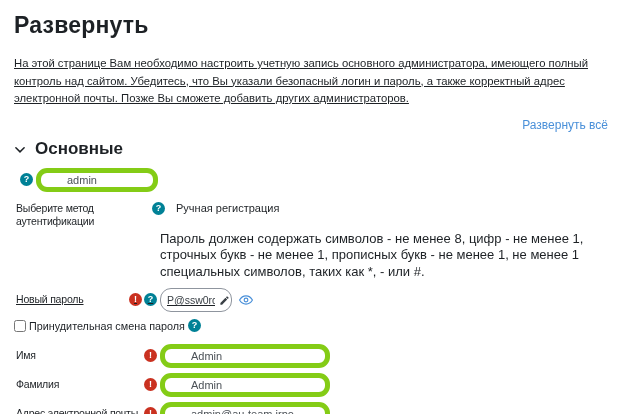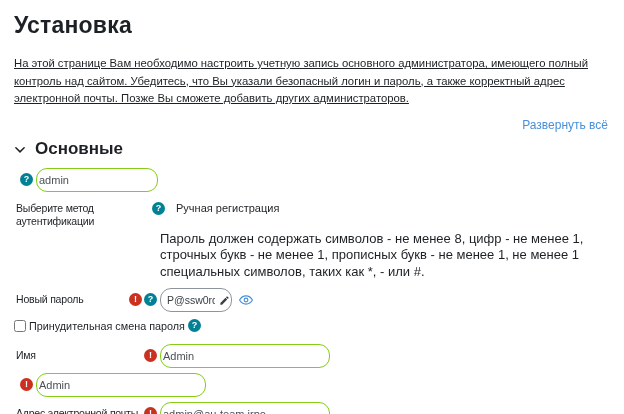--- a/index.html
+++ b/index.html
@@ -41,22 +41,22 @@
 
   .circle-icon {
     display:inline-flex; align-items:center; justify-content:center;
     width:13px; height:13px; border-radius:50%; flex-shrink:0;
     color:#fff; font-size:9px; font-weight:700; line-height:1;
   }
   .help  { background:#008196; cursor:pointer; }
   .req   { background:#ca3120; }
 
   input.text {
-    height:24px; border:1px solid #84cc16; border-radius:11px;
-    padding:0 2px; font-size:11px; color:#4b5157; outline:none;
+    height:24px; border:5px solid #84cc16; border-radius:11px;
+    padding:0 26px; font-size:11px; color:#4b5157; outline:none;
     font-family:"Liberation Sans","DejaVu Sans",sans-serif; background:#fff;
   }
   .w-login { width:122px; }
   .w-name  { width:170px; }
 
   .static-value { font-size:11px; padding-top:5px; color:#1d2125; }
 
   .policy { font-size:13px; line-height:16.5px; max-width:452px; margin:2px 0 8px 0; }
   .indent { margin-left:146px; }
 
@@ -73,21 +73,21 @@
 
   .check-row { display:flex; align-items:center; gap:3px; margin:7px 0 12px 0; }
   .check-row input[type=checkbox] { width:12px; height:12px; margin:0; accent-color:#4a90d9; }
   .check-label { font-size:10.8px; }
 </style>
 </head>
 <body>
 
 <div class="page">
 
-  <h1 class="page-title">Установка</h1>
+  <h1 class="page-title">Развернуть</h1>
 
   <p class="intro">На этой странице Вам необходимо настроить учетную запись основного администратора, имеющего полный контроль над сайтом. Убедитесь, что Вы указали безопасный логин и пароль, а также корректный адрес электронной почты. Позже Вы сможете добавить других администраторов.</p>
 
   <div class="expand-row">
     <a class="link">Развернуть всё</a>
   </div>
 
   <div class="section-header">
     <span class="chev">
       <svg width="12" height="12" viewBox="0 0 16 16">
@@ -111,21 +111,21 @@
     <div class="ficons">
       <span class="circle-icon help">?</span>
     </div>
     <div class="fcontrol">
       <div class="static-value">Ручная регистрация</div>
     </div>
   </div>
 
   <div class="policy indent">Пароль должен содержать символов - не менее 8, цифр - не менее 1, строчных букв - не менее 1, прописных букв - не менее 1, не менее 1 специальных символов, таких как *, - или #.</div>
 
-  <div class="frow" style="margin-bottom:0;">
+  <div class="frow" style="margin-bottom:0;text-decoration:underline;">
     <div class="flabel">Новый пароль</div>
     <div class="ficons">
       <span class="circle-icon req">!</span>
       <span class="circle-icon help">?</span>
     </div>
     <div class="fcontrol">
       <div class="pw-line">
         <span class="pw-field">
           <input value="P@ssw0rd" style="">
           <span style="display:inline-flex;">
@@ -154,20 +154,21 @@
     <div class="flabel">Имя</div>
     <div class="ficons">
       <span class="circle-icon req">!</span>
     </div>
     <div class="fcontrol">
       <input class="text w-name" value="Admin" style="">
     </div>
   </div>
 
   <div class="frow">
+    <div class="flabel">Фамилия</div>
     <div class="ficons">
       <span class="circle-icon req">!</span>
     </div>
     <div class="fcontrol">
       <input class="text w-name" value="Admin" style="">
     </div>
   </div>
 
   <div class="frow">
     <div class="flabel">Адрес электронной почты</div>

